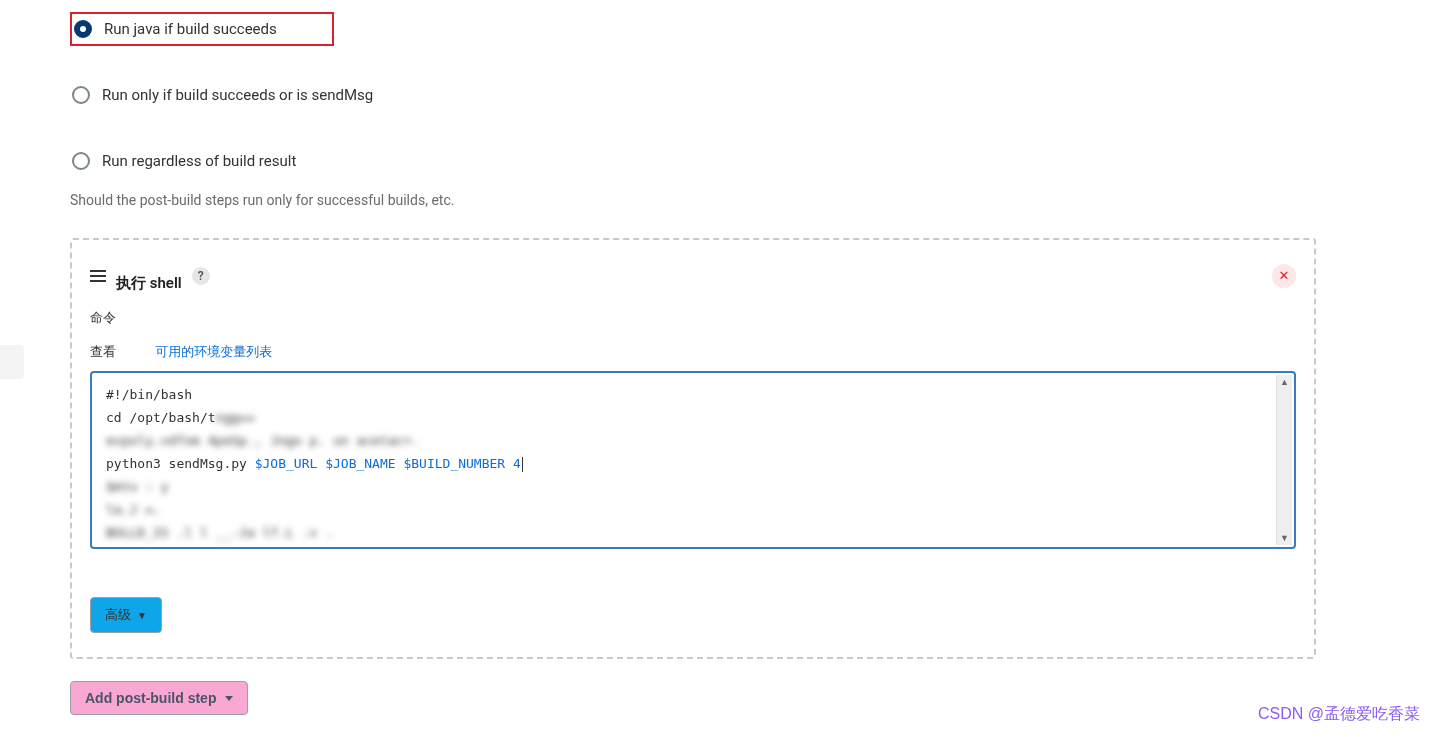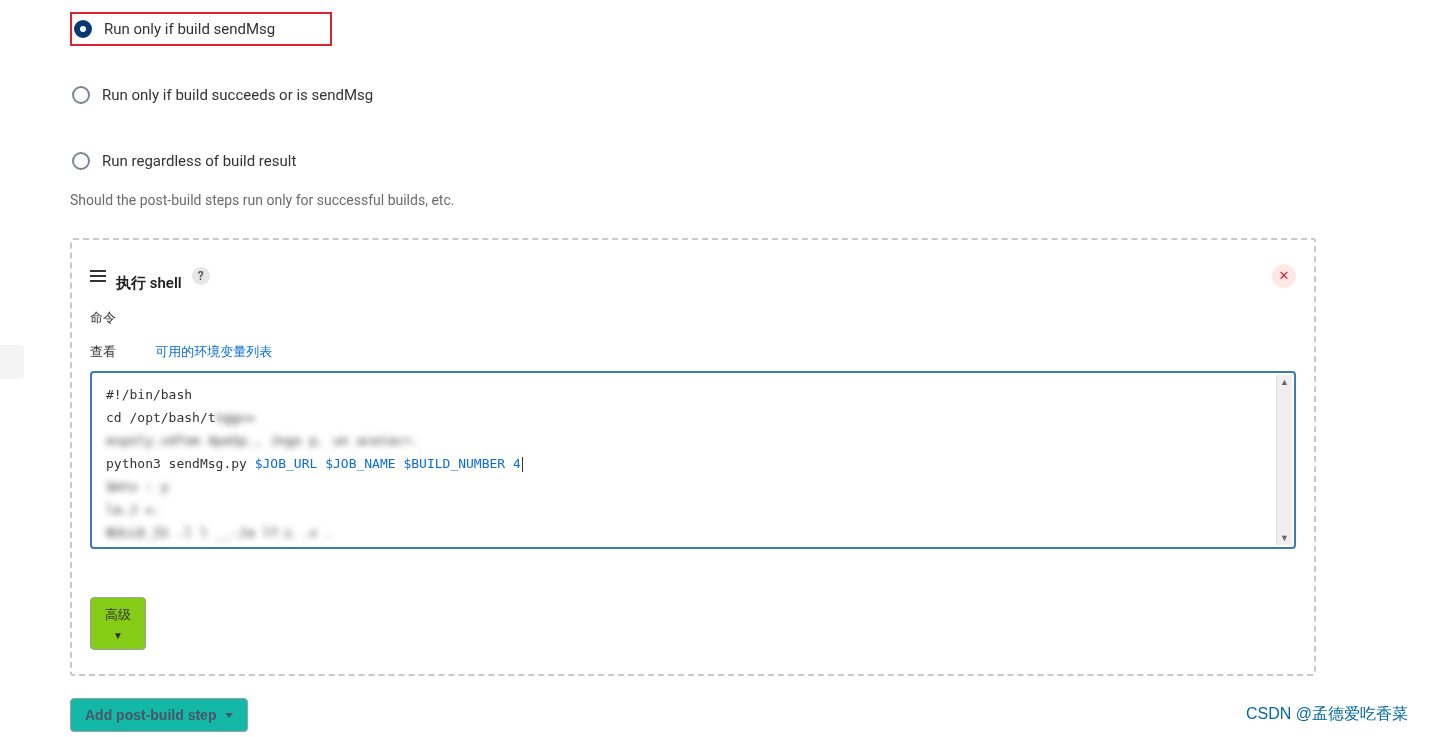--- a/index.html
+++ b/index.html
@@ -76,50 +76,50 @@
   }
   .scroll-arrow.up { top:0; }
   .scroll-arrow.down { bottom:0; }
 
   .blur { filter: blur(3px); display:inline-block; }
 
   .adv-btn {
     margin-top: 48px;
     display:inline-flex; align-items:center; gap:6px;
     border:1px solid #9aa0a6; border-radius:4px; padding:8px 14px;
-    background:#84cc16; color:#333; font-size:13px; cursor:pointer;flex-direction:column;
+    background:#0ea5e9; color:#333; font-size:13px; cursor:pointer;
   }
   .adv-btn .chev { font-size:10px; }
 
   .add-step-btn {
     display:inline-flex; align-items:center; gap:9px;
     border:1px solid #9aa0a6; border-radius:4px; padding:8px 14px;
-    background:#14b8a6; color:#4a5568; font-size:14px; font-weight:600; cursor:pointer;
+    background:#f9a8d4; color:#4a5568; font-size:14px; font-weight:600; cursor:pointer;
   }
   .add-step-btn .caret { width:0; height:0; border-left:4px solid transparent; border-right:4px solid transparent; border-top:5px solid #4a5568; }
 
   .hr { border-top:1px solid #e5e5e5; margin-top:28px; }
 
   .watermark {
-    position:fixed; right:28px; bottom:12px; color:#0369a1; font-size:16px;
+    position:fixed; right:16px; bottom:12px; color:#8b5cf6; font-size:16px;
     font-family: "Microsoft YaHei", sans-serif; pointer-events:none;
   }
   .side-stub { position:absolute; left:0; top:345px; width:24px; height:34px; background:#f4f4f4; border-radius:0 4px 4px 0; }
   .cursor-bar { display:inline-block; width:1px; height:15px; background:#333; vertical-align:middle; margin-left:1px; }
 </style>
 </head>
 <body>
 
 <div class="side-stub"></div>
 
 <div class="content">
 
   <div class="radio-row highlighted">
     <div class="radio selected"></div>
-    <span class="radio-label">Run only if build sendMsg</span>
+    <span class="radio-label">Run java if build succeeds</span>
   </div>
 
   <div class="radio-row">
     <div class="radio"></div>
     <span class="radio-label">Run only if build succeeds or is sendMsg</span>
   </div>
 
   <div class="radio-row" style="margin-bottom:18px;">
     <div class="radio"></div>
     <span class="radio-label">Run regardless of build result</span>

